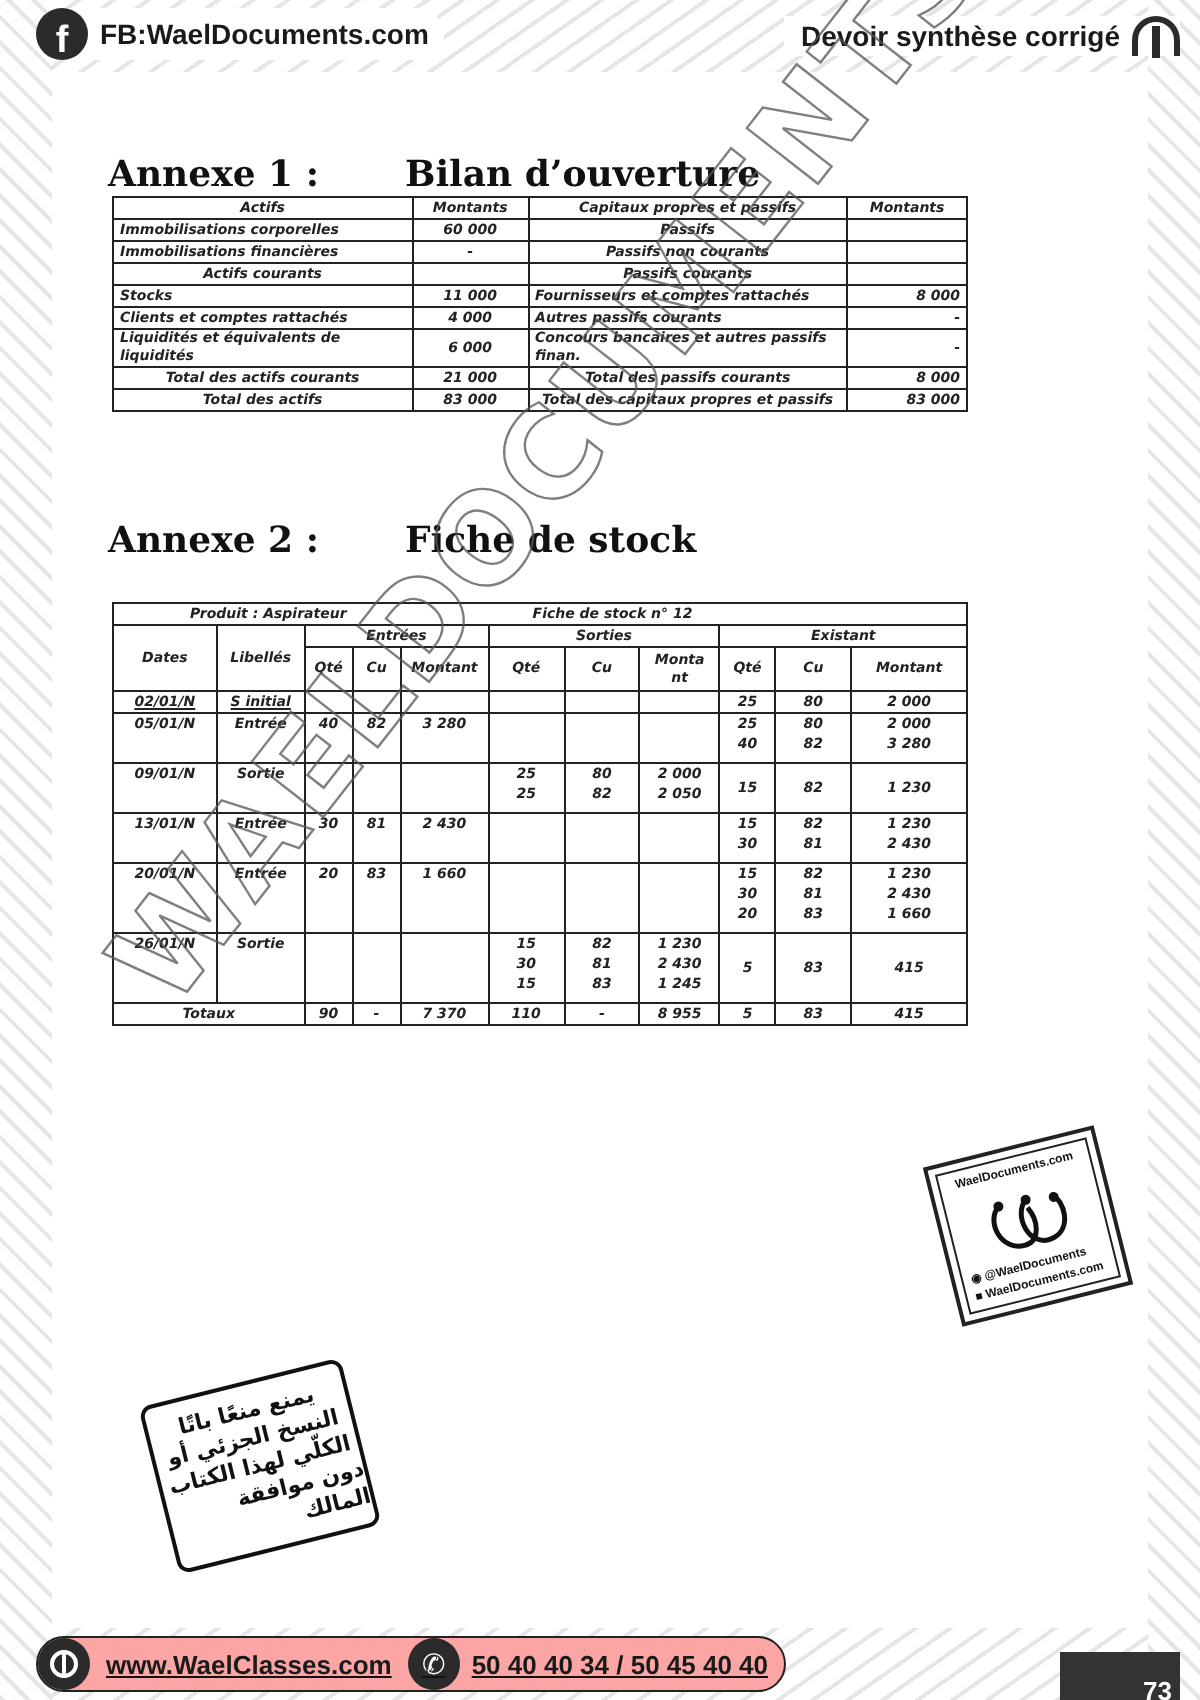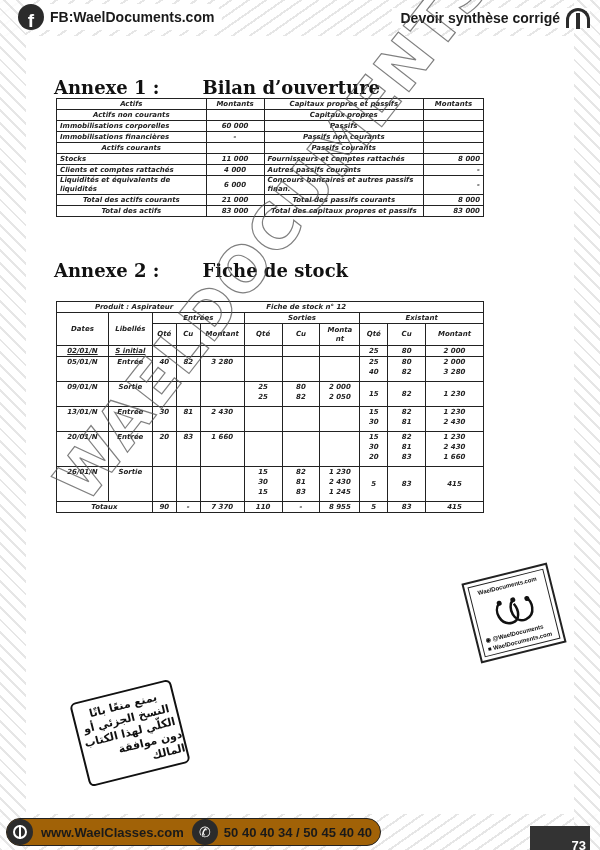--- a/index.html
+++ b/index.html
@@ -39,21 +39,21 @@
   .watermark{position:absolute;left:40px;top:470px;transform:rotate(-52deg);transform-origin:left top;font-family:"DejaVu Sans",sans-serif;font-weight:bold;font-size:62px;color:transparent;-webkit-text-stroke:1.2px #555;letter-spacing:2px;white-space:nowrap;opacity:.75;pointer-events:none;}
   
   .stamp-logo{position:absolute;left:470px;top:572px;width:88px;height:82px;border:2px solid #222;transform:rotate(-14deg);padding:3px;box-sizing:border-box;background:#fff;}
   .stamp-logo .inner{border:1px solid #222;width:100%;height:100%;box-sizing:border-box;position:relative;font-size:6px;font-weight:bold;}
   .stamp-logo .site{position:absolute;top:4px;left:0;right:0;text-align:center;}
   .stamp-logo .loops{position:absolute;top:18px;left:18px;width:44px;height:30px;}
   .stamp-logo .social1{position:absolute;bottom:12px;left:4px;}
   .stamp-logo .social2{position:absolute;bottom:3px;left:4px;}
   .stamp-ar{position:absolute;left:78px;top:690px;width:100px;height:82px;border:2px solid #111;border-radius:6px;transform:rotate(-14deg);background:#fff;display:flex;flex-direction:column;align-items:center;justify-content:center;font-family:"DejaVu Sans",sans-serif;font-weight:bold;font-size:11px;line-height:14px;direction:rtl;}
   
-  .footer{position:absolute;left:6px;top:818px;display:flex;align-items:center;background:#a16207;border:1.5px solid #222;border-radius:16px;padding:0 8px 0 0;height:26px;}
+  .footer{position:absolute;left:18px;top:818px;display:flex;align-items:center;background:#fca5a5;border:1.5px solid #222;border-radius:16px;padding:0 8px 0 0;height:26px;text-decoration:underline;}
   .globe-icon{width:26px;height:26px;border-radius:50%;background:#2b2b2b;display:flex;align-items:center;justify-content:center;margin-right:8px;}
   .globe-icon span{width:14px;height:14px;border:2px solid #fff;border-radius:50%;box-sizing:border-box;position:relative;}
   .globe-icon span:after{content:"";position:absolute;left:4px;top:-2px;width:2px;height:14px;background:#fff;}
   .foot-text{font-weight:bold;font-size:13px;color:#1a1a1a;}
   .phone-icon{width:26px;height:26px;border-radius:50%;background:#2b2b2b;color:#fff;display:flex;align-items:center;justify-content:center;font-size:14px;margin:0 6px 0 8px;}
   .page-num{position:absolute;left:530px;top:826px;width:60px;height:24px;background:#333;color:#fff;font-weight:bold;font-size:13px;text-align:right;padding-right:4px;box-sizing:border-box;line-height:40px;overflow:hidden;}
 </style>
 </head>
 <body>
 
@@ -85,26 +85,20 @@
     </colgroup>
   <thead>
     <tr>
       <th class="c">Actifs</th>
       <th class="c">Montants</th>
       <th class="c">Capitaux propres et passifs</th>
       <th class="c">Montants</th>
     </tr>
   </thead>
   <tbody id="bilan-body">
-      <tr>
-        <td class="c">Actifs non courants</td>
-        <td class="c"></td>
-        <td class="c">Capitaux propres</td>
-        <td class="r"></td>
-      </tr>
       <tr>
         <td>Immobilisations corporelles</td>
         <td class="c">60 000</td>
         <td class="c">Passifs</td>
         <td class="r"></td>
       </tr>
       <tr>
         <td>Immobilisations financières</td>
         <td class="c">-</td>
         <td class="c">Passifs non courants</td>

